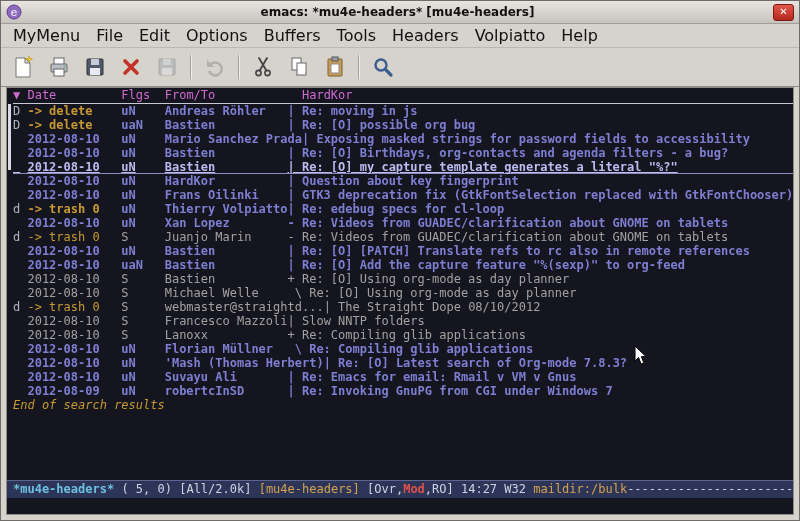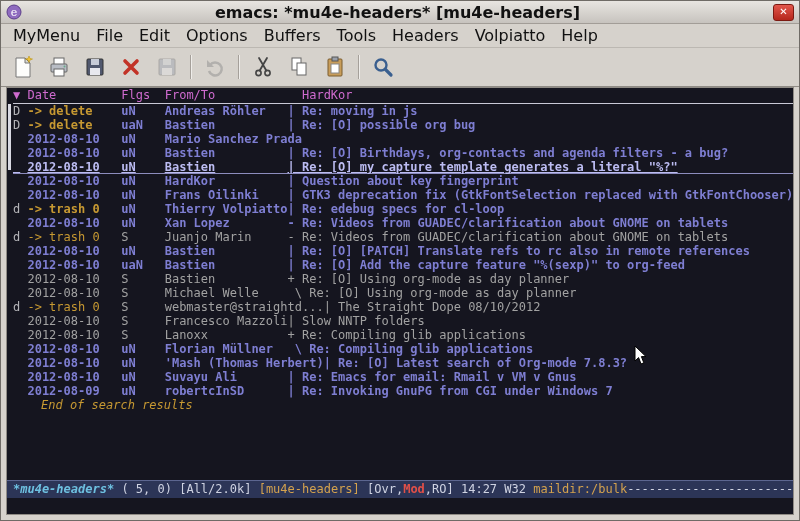--- a/index.html
+++ b/index.html
@@ -8,21 +8,21 @@
     --modebg:#2c3557; --modefg:#cfd3e2; --modecyan:#6ec0e0; --modegold:#d4a24e; --modered:#e25048;
   }
   html,body{margin:0;padding:0;}
   body{width:800px;height:521px;position:relative;overflow:hidden;background:#9a9a9a;
        font-family:"DejaVu Sans",sans-serif;}
   .frame{position:absolute;inset:0;display:flex;flex-direction:column;background:var(--chrome);
          border:1px solid #6f6b66;box-sizing:border-box;}
   
   .titlebar{height:22px;flex:none;display:flex;align-items:center;gap:5px;padding:0 5px;
             background:linear-gradient(#e8e5e1,#c7c3be);border-bottom:1px solid #a29d97;}
-  .tb-title{flex:1;text-align:center;font-size:16px;font-weight:bold;color:#111;}
+  .tb-title{flex:1;text-align:center;font-size:12px;font-weight:bold;color:#111;}
   .tb-close{width:19px;height:15px;background:linear-gradient(#e2574c,#b5271c);
             border:1px solid #7c1a12;border-radius:3px;color:#fff;font-size:10px;line-height:13px;
             text-align:center;font-weight:bold;cursor:default;}
   
   .menubar{height:23px;flex:none;display:flex;align-items:center;padding:0 4px;font-size:16px;color:#111;}
   .menu-item{padding:3px 8px;border-radius:2px;}
   
   .toolbar{height:38px;flex:none;display:flex;align-items:center;padding:0 4px;
            border-top:1px solid #bcb8b2;border-bottom:1px solid #8f8b85;background:var(--chrome);}
   .tool-btn{width:36px;height:32px;display:flex;align-items:center;justify-content:center;}
@@ -39,26 +39,26 @@
   .hc-date{width:15ch;flex:none;} .hc-flags{width:6ch;flex:none;}
   .hc-from{width:17ch;flex:none;} .hc-subject{padding-left:2ch;flex:none;}
   .row{display:flex;white-space:pre;height:14px;}
   .row span{flex:none;display:block;}
   .c-mark{width:2ch;color:#b4b4b8;font-weight:normal;font-style:normal;}
   .c-date{width:13ch;} .c-flags{width:6ch;} .c-from{min-width:17ch;}
   .unread{color:var(--unread);font-weight:bold;}
   .read{color:var(--read);}
   .c-date.target{color:var(--marked);}
   .row.current{color:var(--current);text-decoration:underline;box-shadow:inset 0 -1px 0 #8d8dbe;}
-  .footer-line{color:var(--footer);font-style:italic;margin-left:28px;}
+  .footer-line{color:var(--footer);font-style:italic;}
   
   .modeline{height:17px;flex:none;background:var(--modebg);border-top:1px solid #5c6690;
             color:var(--modefg);font-family:"DejaVu Sans Mono",monospace;font-size:12px;
             line-height:16px;padding-left:6px;white-space:pre;overflow:hidden;}
-  .ml-cyan{color:var(--modecyan);font-weight:bold;font-style:italic;}
+  .ml-cyan{color:var(--modecyan);font-weight:bold;}
   .ml-gold{color:var(--modegold);}
   .ml-red{color:var(--modered);font-weight:bold;}
   .ml-plain{color:var(--modefg);}
   .minibuffer{height:16px;flex:none;background:var(--bg);}
   .cursor{position:absolute;left:634px;top:345px;z-index:10;pointer-events:none;}
 </style>
 </head>
 <body>
 
 <div class="frame">
@@ -165,21 +165,21 @@
         <div class="header-line">
           <span class="hc-date">▼ Date</span>
           <span class="hc-flags">Flgs</span>
           <span class="hc-from">From/To</span>
           <span class="hc-subject">HardKor</span>
         </div>
 
         <div>
             <div class="row unread"><span class="c-mark">D</span><span class="c-date target">-&gt; delete</span><span class="c-flags">uN</span><span class="c-from">Andreas Röhler</span><span class="c-subject">| Re: moving in js</span></div>
             <div class="row unread"><span class="c-mark">D</span><span class="c-date target">-&gt; delete</span><span class="c-flags">uaN</span><span class="c-from">Bastien</span><span class="c-subject">| Re: [O] possible org bug</span></div>
-            <div class="row unread"><span class="c-mark"> </span><span class="c-date">2012-08-10</span><span class="c-flags">uN</span><span class="c-from">Mario Sanchez Prada</span></div>
+            <div class="row unread"><span class="c-mark"> </span><span class="c-date">2012-08-10</span><span class="c-flags">uN</span><span class="c-from">Mario Sanchez Prada</span><span class="c-subject">| Exposing masked strings for password fields to accessibility</span></div>
             <div class="row unread"><span class="c-mark"> </span><span class="c-date">2012-08-10</span><span class="c-flags">uN</span><span class="c-from">Bastien</span><span class="c-subject">| Re: [O] Birthdays, org-contacts and agenda filters - a bug?</span></div>
             <div class="row unread current"><span class="c-mark"> </span><span class="c-date">2012-08-10</span><span class="c-flags">uN</span><span class="c-from">Bastien</span><span class="c-subject">| Re: [O] my capture template generates a literal "%?"</span></div>
             <div class="row unread"><span class="c-mark"> </span><span class="c-date">2012-08-10</span><span class="c-flags">uN</span><span class="c-from">HardKor</span><span class="c-subject">| Question about key fingerprint</span></div>
             <div class="row unread"><span class="c-mark"> </span><span class="c-date">2012-08-10</span><span class="c-flags">uN</span><span class="c-from">Frans Oilinki</span><span class="c-subject">| GTK3 deprecation fix (GtkFontSelection replaced with GtkFontChooser)</span></div>
             <div class="row unread"><span class="c-mark">d</span><span class="c-date target">-&gt; trash 0</span><span class="c-flags">uN</span><span class="c-from">Thierry Volpiatto</span><span class="c-subject">| Re: edebug specs for cl-loop</span></div>
             <div class="row unread"><span class="c-mark"> </span><span class="c-date">2012-08-10</span><span class="c-flags">uN</span><span class="c-from">Xan Lopez</span><span class="c-subject">- Re: Videos from GUADEC/clarification about GNOME on tablets</span></div>
             <div class="row read"><span class="c-mark">d</span><span class="c-date target">-&gt; trash 0</span><span class="c-flags">S</span><span class="c-from">Juanjo Marin</span><span class="c-subject">- Re: Videos from GUADEC/clarification about GNOME on tablets</span></div>
             <div class="row unread"><span class="c-mark"> </span><span class="c-date">2012-08-10</span><span class="c-flags">uN</span><span class="c-from">Bastien</span><span class="c-subject">| Re: [O] [PATCH] Translate refs to rc also in remote references</span></div>
             <div class="row unread"><span class="c-mark"> </span><span class="c-date">2012-08-10</span><span class="c-flags">uaN</span><span class="c-from">Bastien</span><span class="c-subject">| Re: [O] Add the capture feature "%(sexp)" to org-feed</span></div>
             <div class="row read"><span class="c-mark"> </span><span class="c-date">2012-08-10</span><span class="c-flags">S</span><span class="c-from">Bastien</span><span class="c-subject">+ Re: [O] Using org-mode as day planner</span></div>

